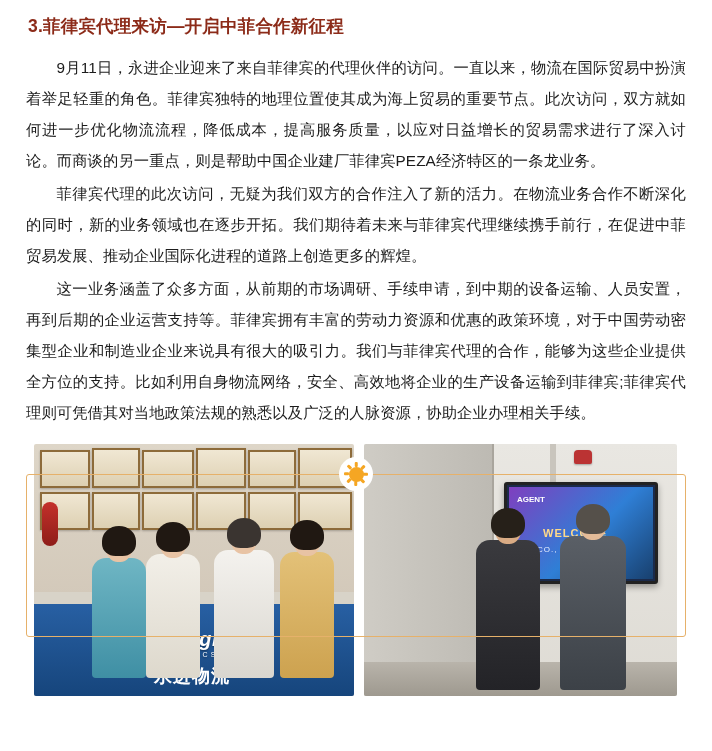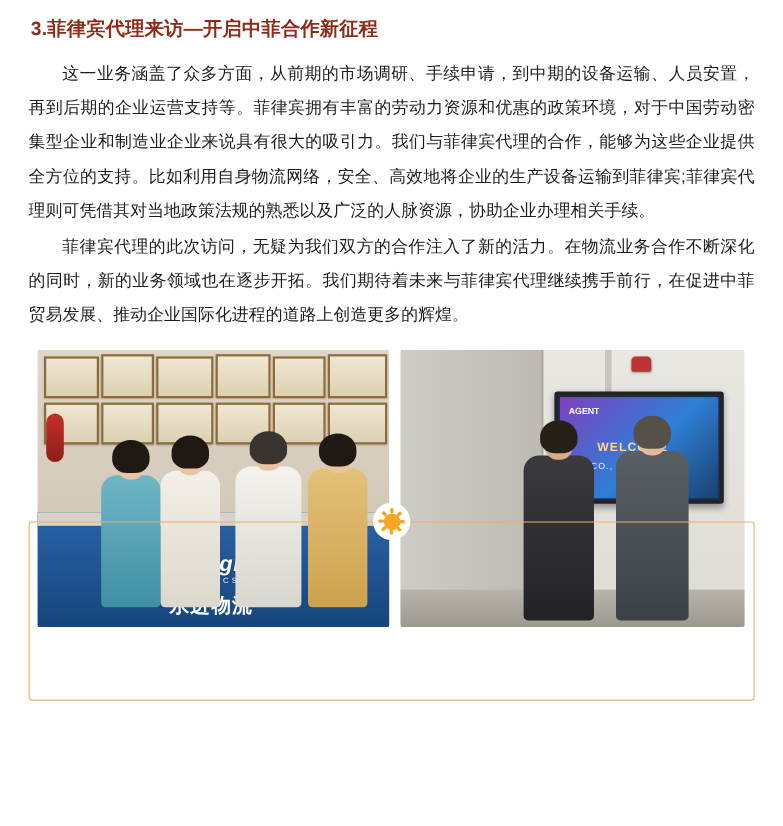--- a/index.html
+++ b/index.html
@@ -160,22 +160,23 @@
   .rp-duct { position:absolute; left: 186px; top: 0; width: 6px; height: 40px; background:#c9c5bd; }
 </style>
 </head>
 <body>
 
 <div class="page">
 
   <div class="heading">3.菲律宾代理来访—开启中菲合作新征程</div>
 
   <div class="body-text">
+    <p>9月11日，永进企业迎来了来自菲律宾的代理伙伴的访问。一直以来，物流在国际贸易中扮演着举足轻重的角色。菲律宾独特的地理位置使其成为海上贸易的重要节点。此次访问，双方就如何进一步优化物流流程，降低成本，提高服务质量，以应对日益增长的贸易需求进行了深入讨论。而商谈的另一重点，则是帮助中国企业建厂菲律宾PEZA经济特区的一条龙业务。</p>
+    <p>菲律宾代理的此次访问，无疑为我们双方的合作注入了新的活力。在物流业务合作不断深化的同时，新的业务领域也在逐步开拓。我们期待着未来与菲律宾代理继续携手前行，在促进中菲贸易发展、推动企业国际化进程的道路上创造更多的辉煌。</p>
     <p>这一业务涵盖了众多方面，从前期的市场调研、手续申请，到中期的设备运输、人员安置，再到后期的企业运营支持等。菲律宾拥有丰富的劳动力资源和优惠的政策环境，对于中国劳动密集型企业和制造业企业来说具有很大的吸引力。我们与菲律宾代理的合作，能够为这些企业提供全方位的支持。比如利用自身物流网络，安全、高效地将企业的生产设备运输到菲律宾;菲律宾代理则可凭借其对当地政策法规的熟悉以及广泛的人脉资源，协助企业办理相关手续。</p>
-    <p>菲律宾代理的此次访问，无疑为我们双方的合作注入了新的活力。在物流业务合作不断深化的同时，新的业务领域也在逐步开拓。我们期待着未来与菲律宾代理继续携手前行，在促进中菲贸易发展、推动企业国际化进程的道路上创造更多的辉煌。</p>
   </div>
 
   <div class="photos">
 
     <div class="photo left">
       <div class="lp-wall"></div>
       <div class="lp-frames">
         <div class="lp-frm" style="left:6px;  top:6px;  width:46px; height:34px;"></div>
         <div class="lp-frm" style="left:58px; top:4px;  width:44px; height:36px;"></div>
         <div class="lp-frm" style="left:108px;top:6px;  width:48px; height:34px;"></div>

